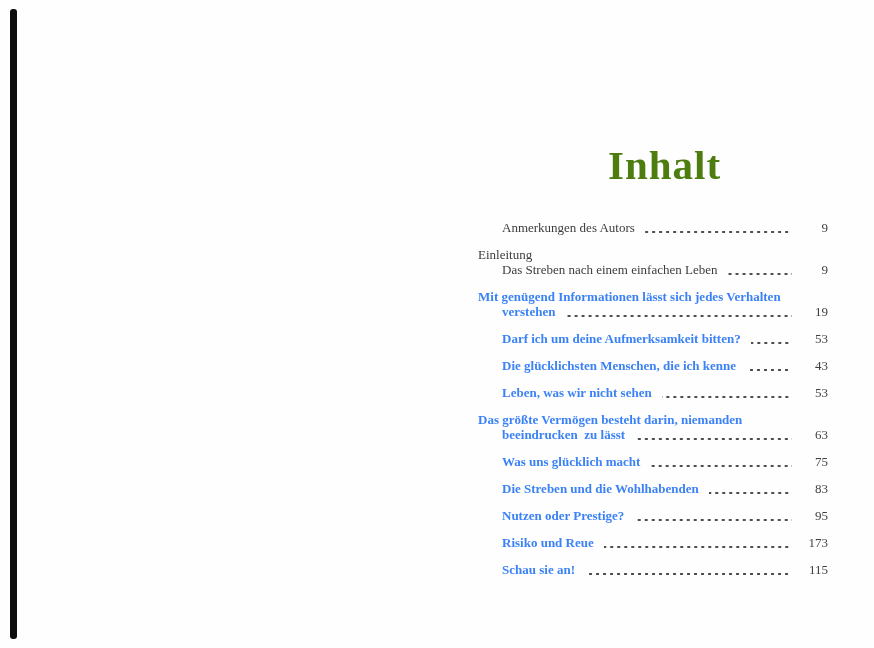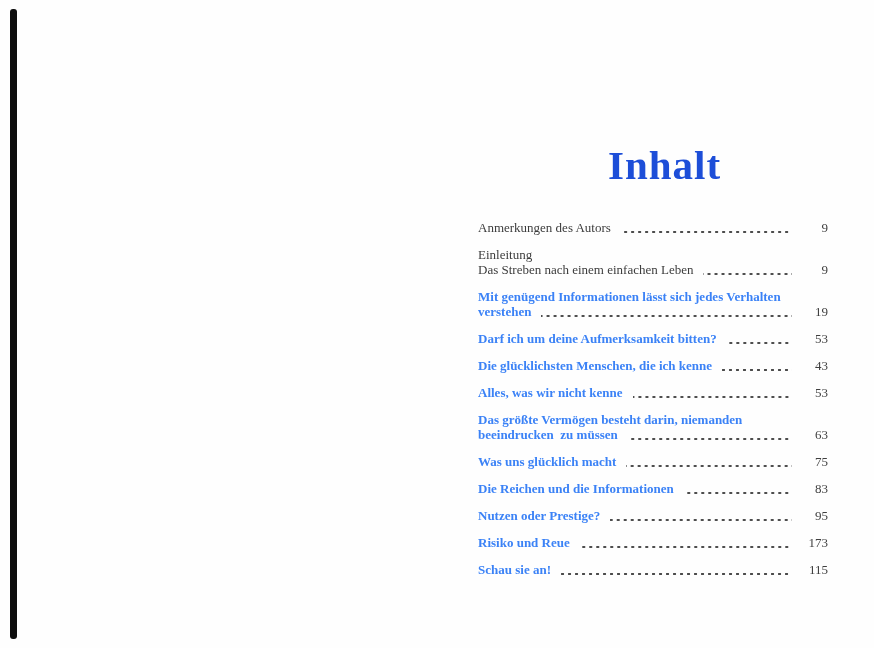--- a/index.html
+++ b/index.html
@@ -28,41 +28,42 @@
     background: #0e0e0e;
     border-radius: 3px;
   }
   .contents-title {
     position: absolute;
     left: 608px;
     top: 118px;
     font-size: 41px;
     line-height: 1;
     letter-spacing: 1px;
-    color: #1d4ed8;
+    color: #4d7c0f;
   }
   .toc {
     position: absolute;
     left: 478px;
     top: 220px;
     width: 350px;
     font-size: 13px;
     color: #3c3c3c;
   }
   .entry {
     margin: 0 0 12px 0;
   }
   .entry .line1 {
     line-height: 15px;
     white-space: pre;
   }
   .entry-row {
     display: flex;
     align-items: stretch;
     line-height: 15px;
+    margin-left: 24px;
   }
   .entry .label {
     white-space: pre;
     flex: 0 0 auto;
   }
   .bold .label,
   .bold .line1 {
     font-weight: bold;
     color: #3b82f6;
   }
@@ -137,46 +138,46 @@
     <div class="entry bold">
       <div class="entry-row">
         <span class="label">Die glücklichsten Menschen, die ich kenne</span>
         <span class="leader"></span>
         <span class="page-num">43</span>
       </div>
     </div>
 
     <div class="entry bold">
       <div class="entry-row">
-        <span class="label">Alles, was wir nicht kenne</span>
+        <span class="label">Leben, was wir nicht sehen</span>
         <span class="leader"></span>
         <span class="page-num">53</span>
       </div>
     </div>
 
     <div class="entry bold">
       <div class="line1">Das größte Vermögen besteht darin, niemanden</div>
       <div class="entry-row">
-        <span class="label">beeindrucken  zu müssen</span>
+        <span class="label">beeindrucken  zu lässt</span>
         <span class="leader"></span>
         <span class="page-num">63</span>
       </div>
     </div>
 
     <div class="entry bold">
       <div class="entry-row">
         <span class="label">Was uns glücklich macht</span>
         <span class="leader"></span>
         <span class="page-num">75</span>
       </div>
     </div>
 
     <div class="entry bold">
       <div class="entry-row">
-        <span class="label">Die Reichen und die Informationen</span>
+        <span class="label">Die Streben und die Wohlhabenden</span>
         <span class="leader"></span>
         <span class="page-num">83</span>
       </div>
     </div>
 
     <div class="entry bold">
       <div class="entry-row">
         <span class="label">Nutzen oder Prestige?</span>
         <span class="leader"></span>
         <span class="page-num">95</span>

